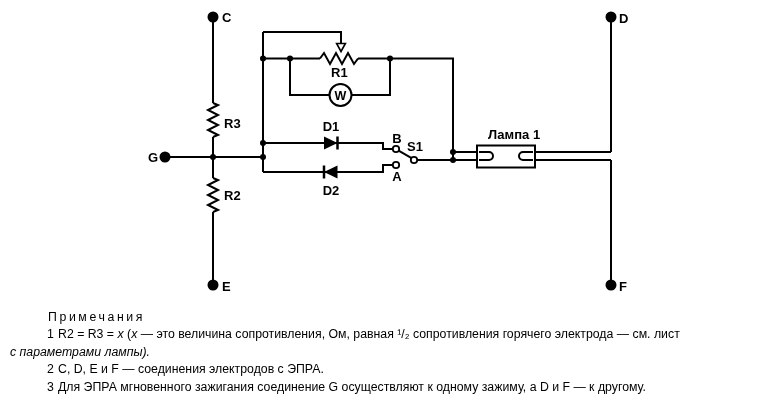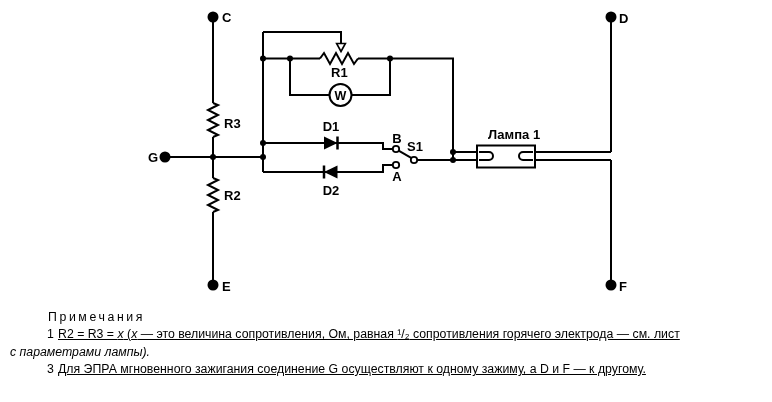--- a/index.html
+++ b/index.html
@@ -4,21 +4,21 @@
 <style>
   html,body{margin:0;padding:0;background:#ffffff;}
   body{width:772px;height:402px;font-family:"Liberation Sans",sans-serif;color:#000;}
   .page{position:relative;width:772px;height:402px;background:#fff;overflow:hidden;}
   .schematic{position:absolute;left:0;top:0;}
   svg text{font-family:"Liberation Sans",sans-serif;font-weight:bold;font-size:13px;fill:#000;}
   svg text.small{font-size:12.5px;}
   .notes{position:absolute;left:0;top:309px;width:748px;font-size:12.3px;line-height:17.4px;}
   .note-heading{margin-left:48px;letter-spacing:2.6px;white-space:pre;}
   .note-line{white-space:pre;}
-  .ind{margin-left:47px;text-decoration:underline;}
+  .ind{margin-left:47px;}
   .cont{margin-left:10px;font-style:italic;}
   .note-num{display:inline-block;width:11px;}
   .it{font-style:italic;}
 </style>
 </head>
 <body>
 
 <div class="page">
 
   <svg class="schematic" width="772" height="302" viewBox="0 0 772 302">
@@ -118,17 +118,18 @@
     <text x="514" y="139" text-anchor="middle">Лампа 1</text>
   </svg>
 
   <div class="notes">
     <div class="note-heading">Примечания</div>
 
     <div class="note-line ind"><span class="note-num">1</span><span>R2 = R3 = </span><span class="it">x</span><span> (</span><span class="it">x</span><span> — это величина сопротивления, Ом, равная </span><span>¹/₂</span><span> сопротивления горячего электрода — см. лист</span></div>
 
     <div class="note-line cont">с параметрами лампы).</div>
 
+    <div class="note-line ind"><span class="note-num">2</span><span>C, D, E и F — соединения электродов с ЭПРА.</span></div>
 
     <div class="note-line ind"><span class="note-num">3</span><span>Для ЭПРА мгновенного зажигания соединение G осуществляют к одному зажиму, а D и F — к другому.</span></div>
   </div>
 
 </div>
 
 </body></html>

